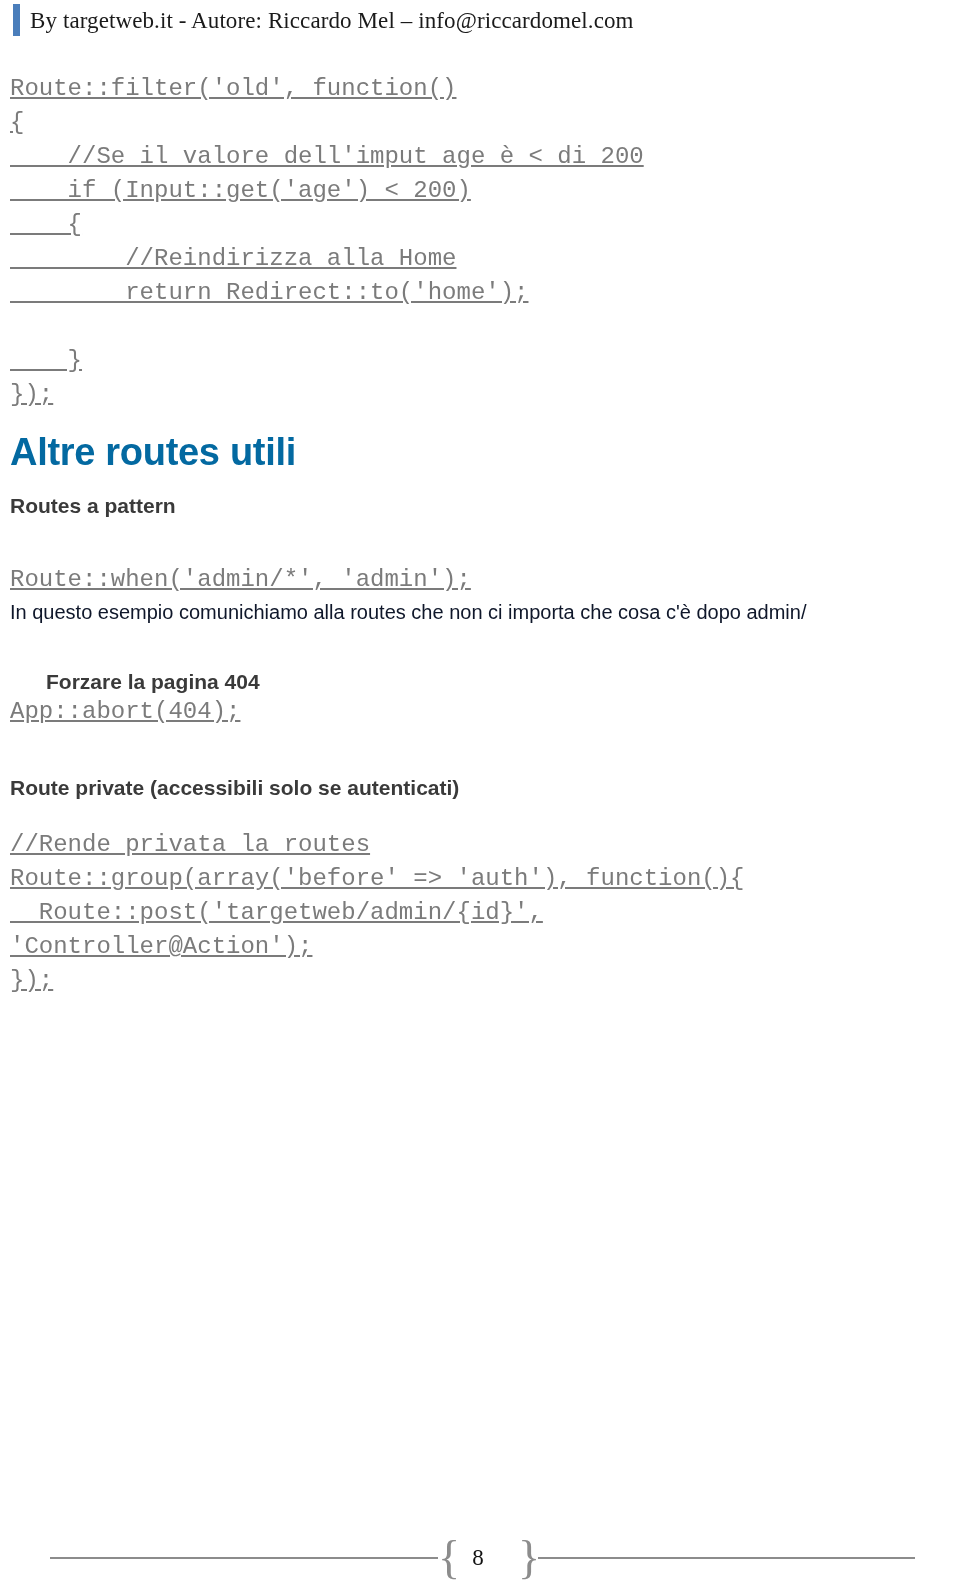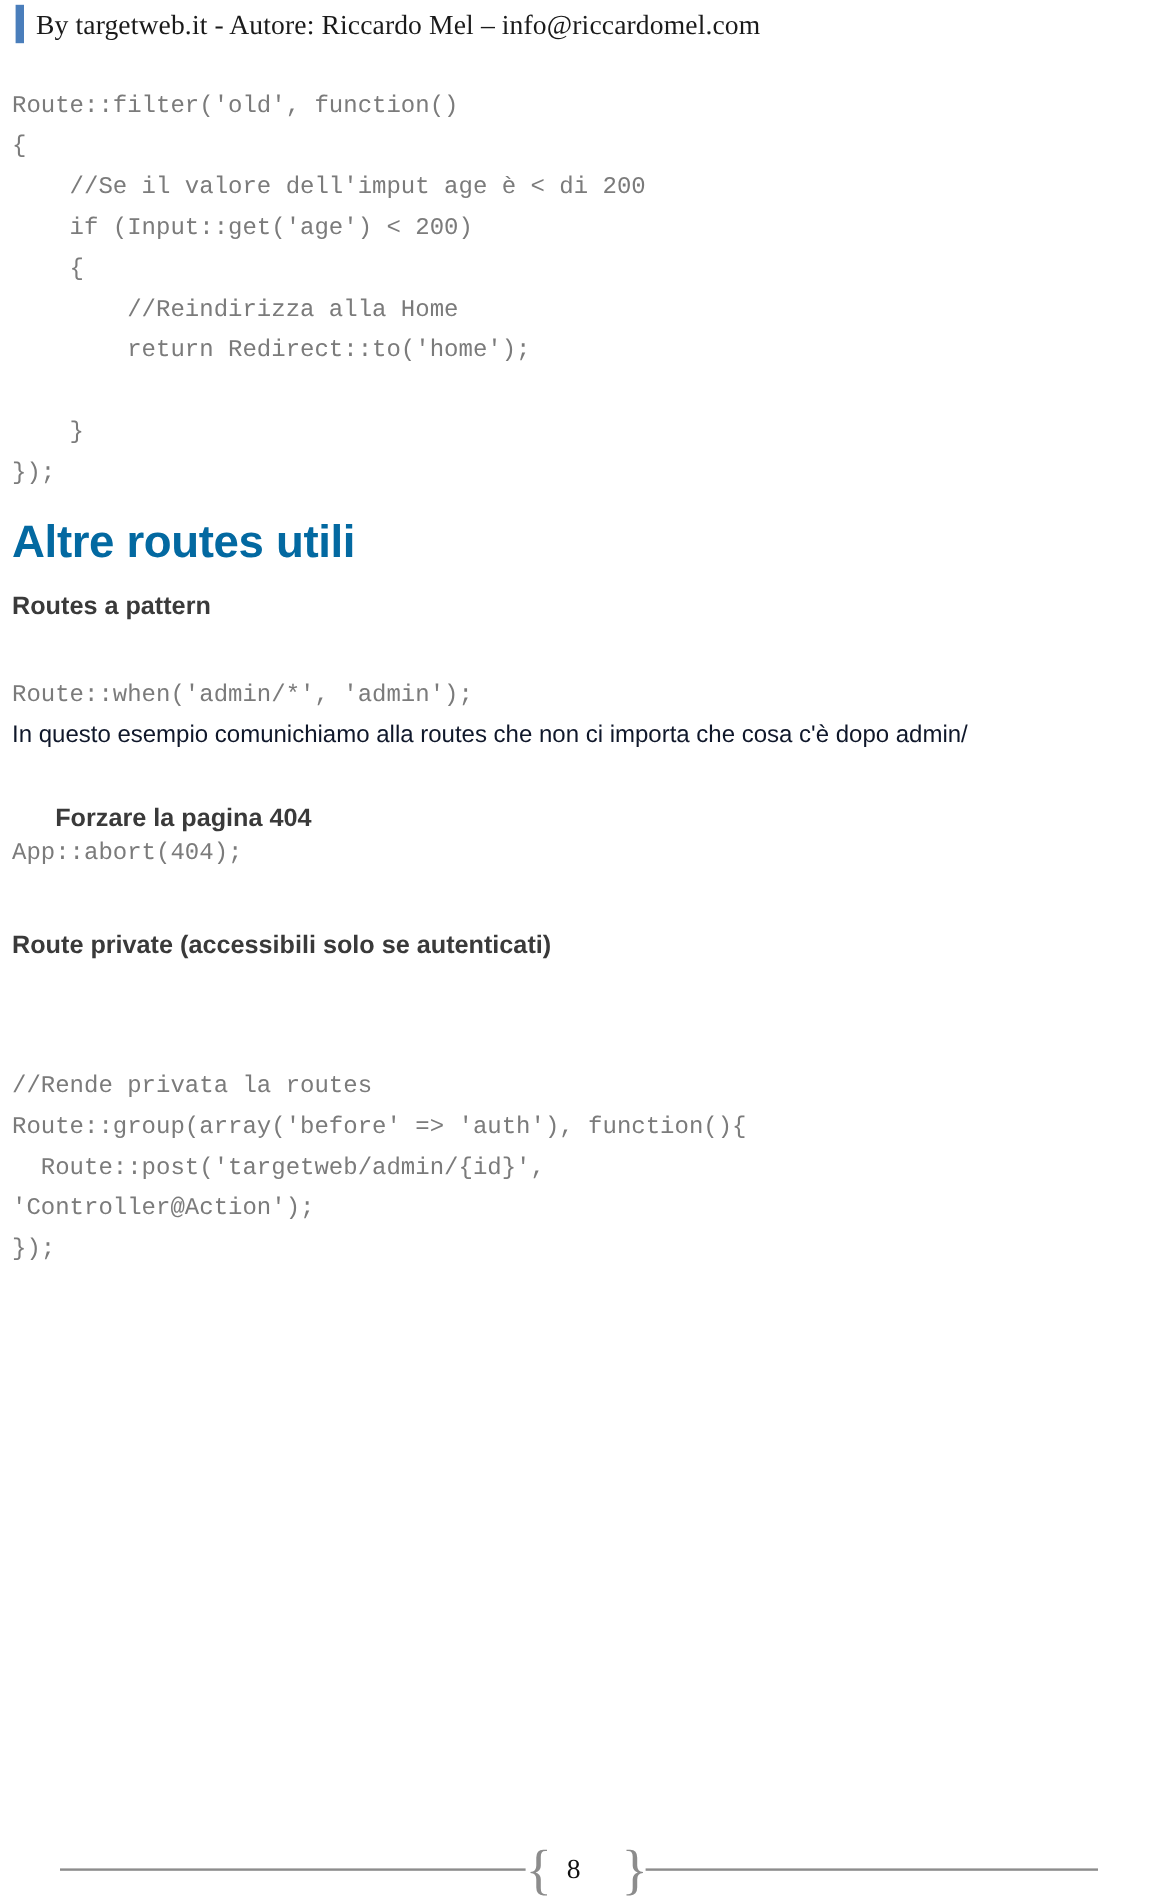--- a/index.html
+++ b/index.html
@@ -48,26 +48,27 @@
   .content {
     position: absolute;
     top: 0;
     left: 0;
     width: 960px;
   }
 
   
   .code-block {
     font-family: "Liberation Mono", "DejaVu Sans Mono", monospace;
-    font-size: 20px;
+    font-size: 24px;
     line-height: 34px;
     color: #7b7b7b;
     white-space: pre;
     margin: 0;
     padding: 0;
+    text-decoration: underline;
   }
   .code-line {
     white-space: pre;
     min-height: 34px;
   }
   .code-line.blank {
     height: 34px;
   }
 
   
@@ -166,21 +167,21 @@
   <pre class="code-block blk" style="top:563px;text-align:center;">Route::when('admin/*', 'admin');</pre>
 
   <p class="body-text blk" style="top:598px;">In questo esempio comunichiamo alla routes che non ci importa che cosa c'è dopo admin/</p>
 
   <h2 class="h2-title blk" style="top:668px;margin-left:36px;">Forzare la pagina 404</h2>
 
   <pre class="code-block blk" style="top:695px;">App::abort(404);</pre>
 
   <h2 class="h2-title blk" style="top:774px;">Route private (accessibili solo se autenticati)</h2>
 
-  <pre class="code-block blk" style="top:889px;"><div class="code-line">//Rende privata la routes</div><div class="code-line">Route::group(array('before' =&gt; 'auth'), function(){</div><div class="code-line">  Route::post('targetweb/admin/{id}',</div><div class="code-line">'Controller@Action');</div><div class="code-line">});</div></pre>
+  <pre class="code-block blk" style="top:828px;"><div class="code-line">//Rende privata la routes</div><div class="code-line">Route::group(array('before' =&gt; 'auth'), function(){</div><div class="code-line">  Route::post('targetweb/admin/{id}',</div><div class="code-line">'Controller@Action');</div><div class="code-line">});</div></pre>
 
 </div>
 
 <div class="page-footer">
   <div class="footer-rule-left"></div>
   <div class="footer-brace footer-brace-left">{</div>
   <div class="footer-page-number">8</div>
   <div class="footer-brace footer-brace-right">}</div>
   <div class="footer-rule-right"></div>
 </div>

